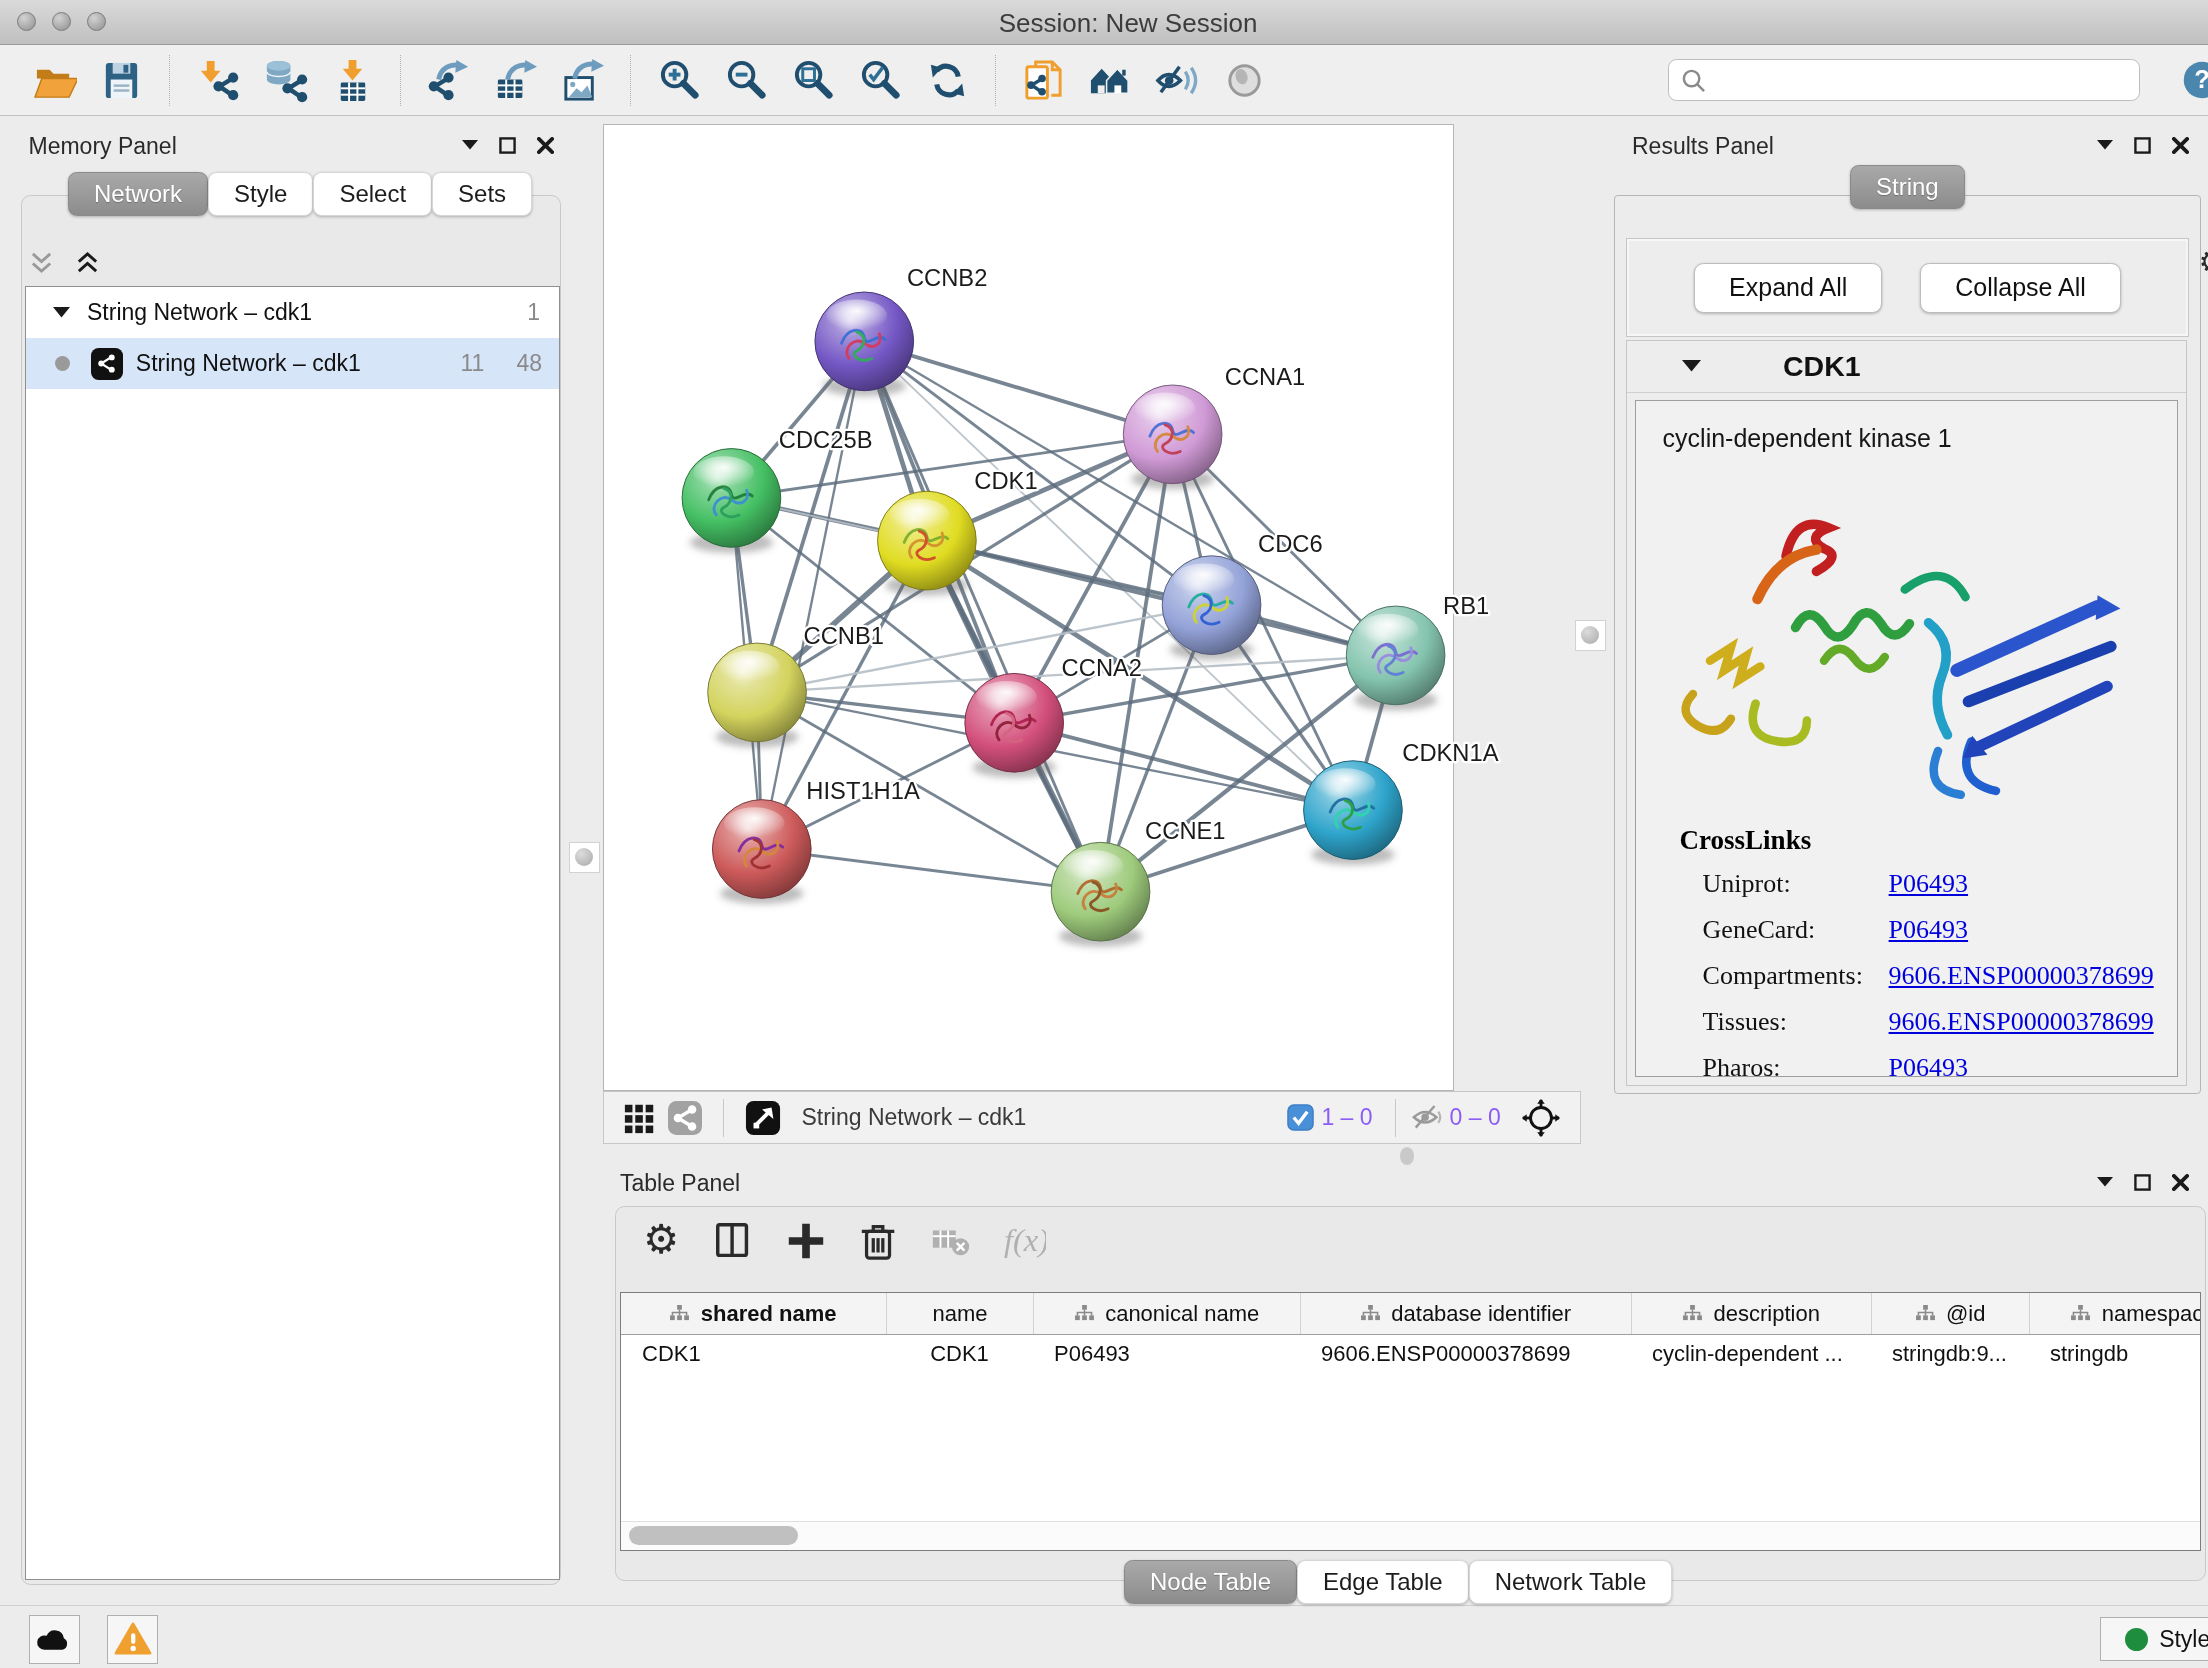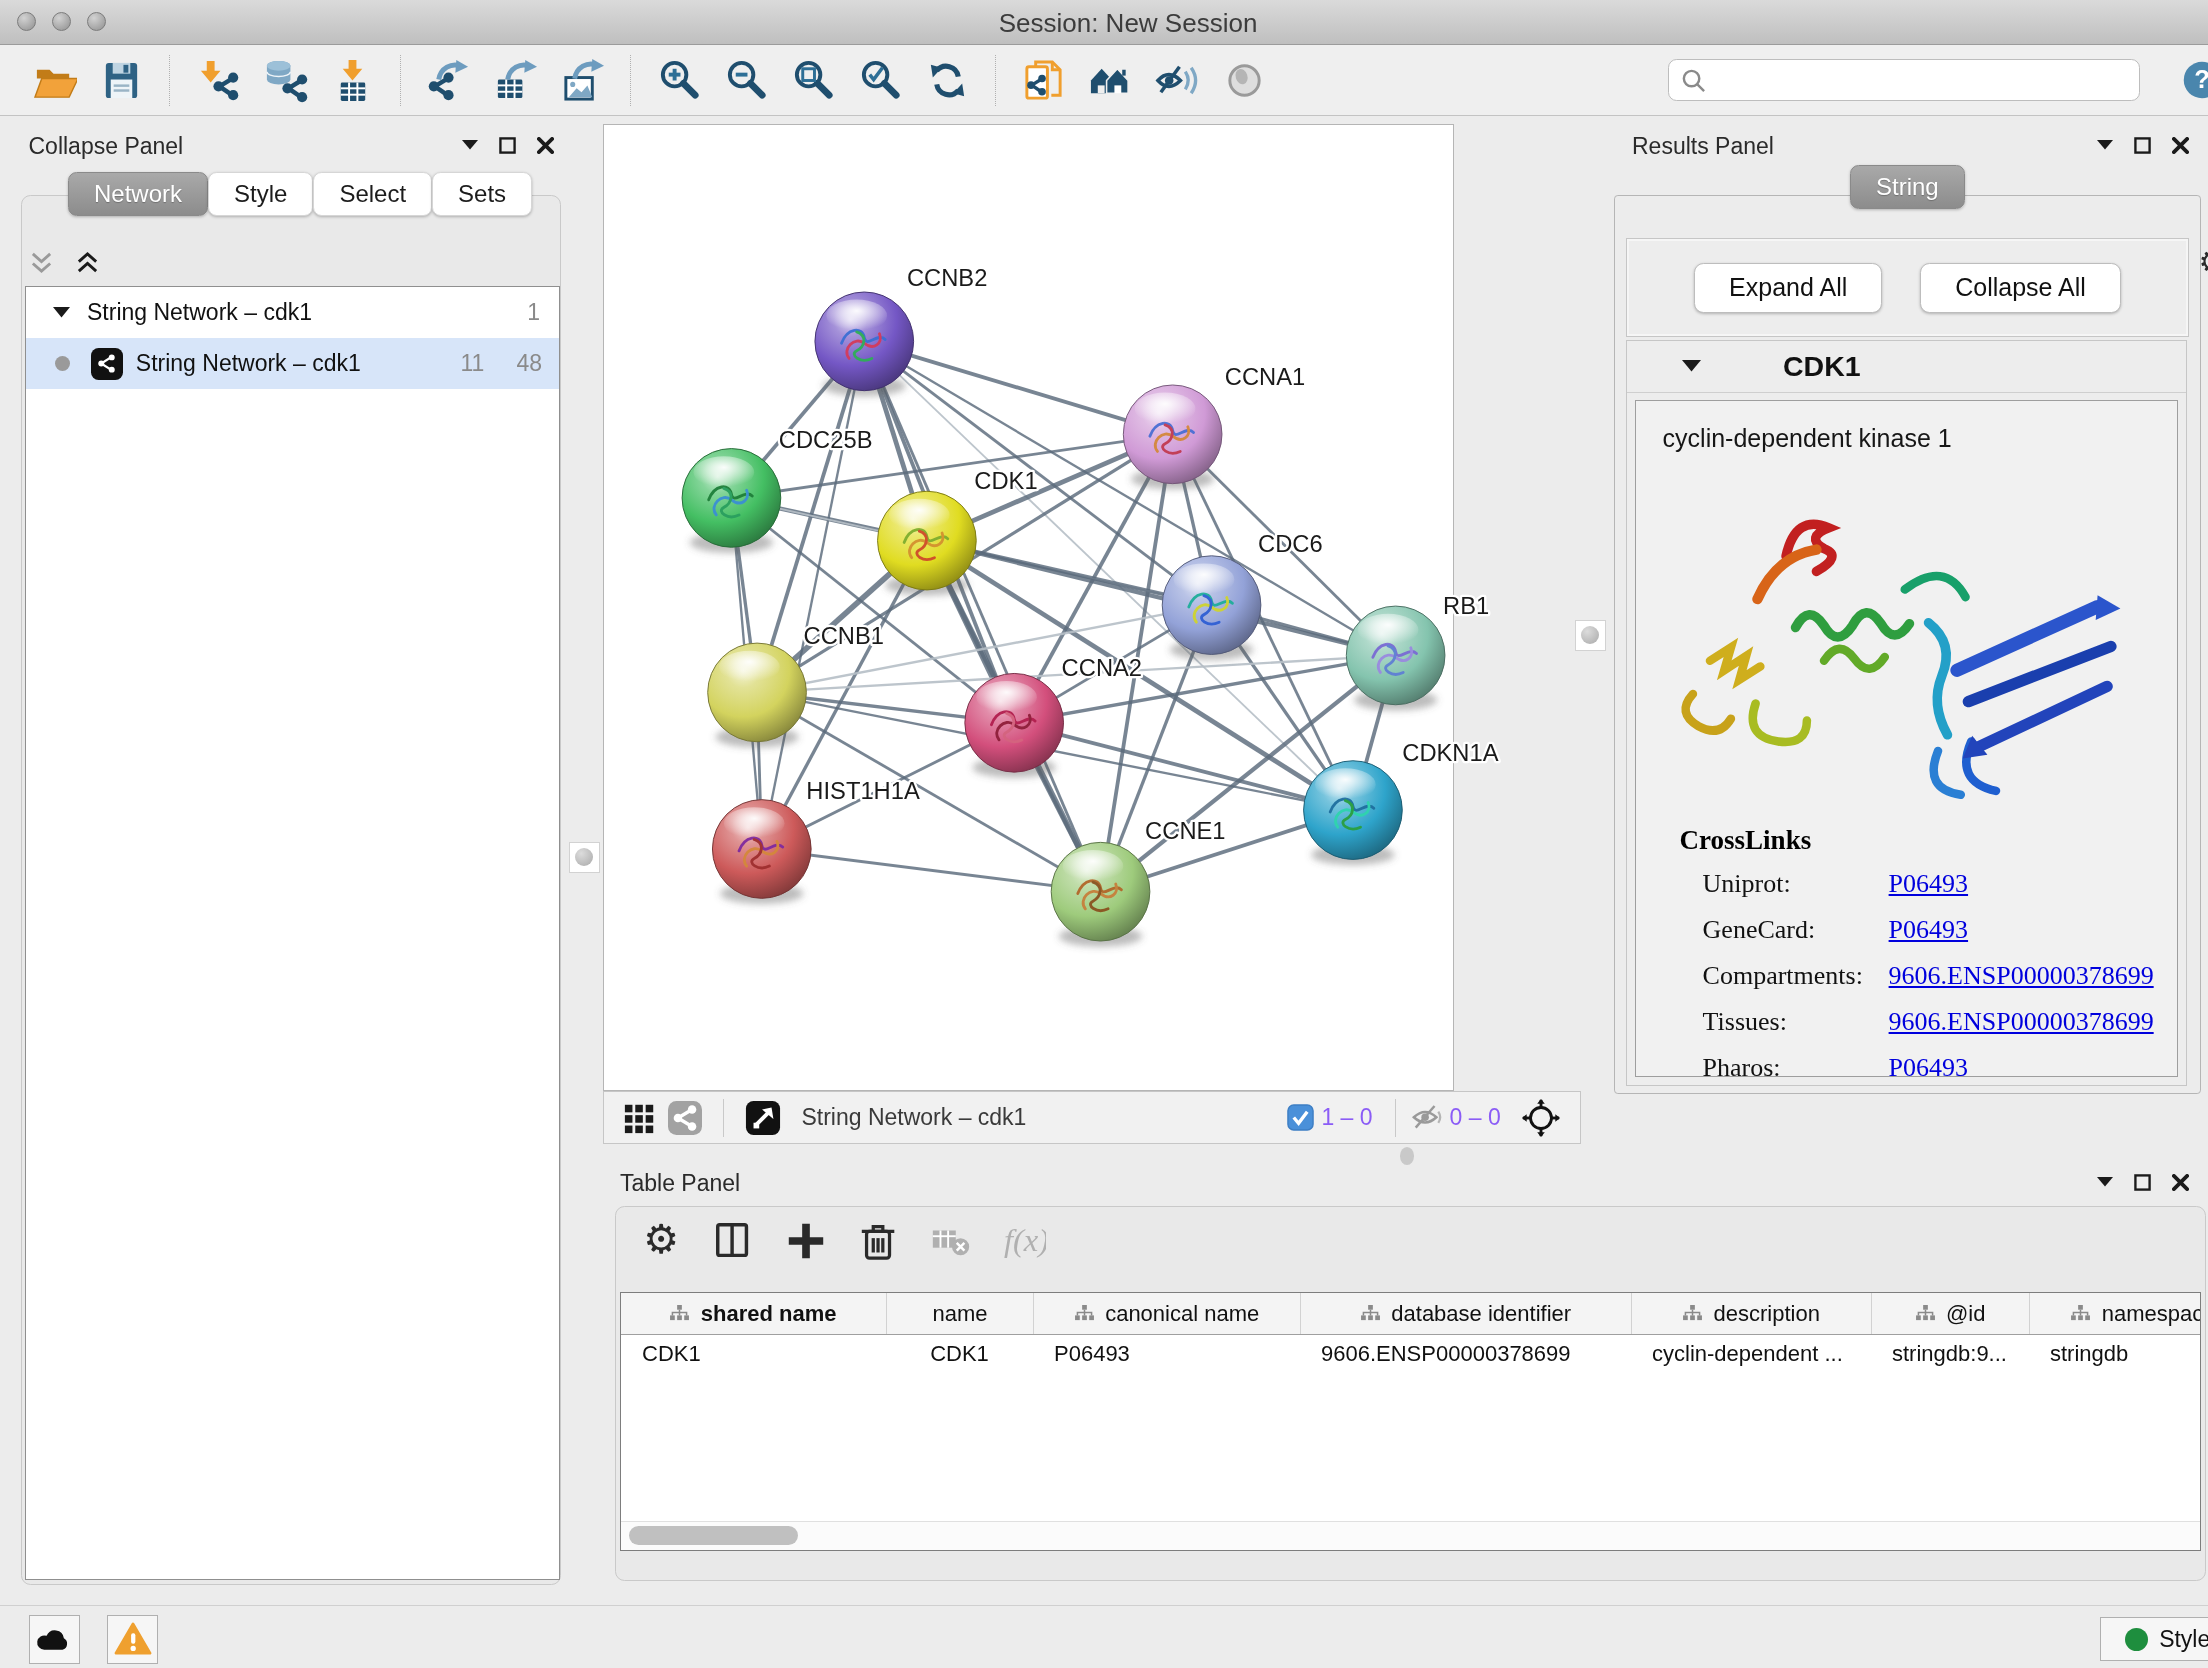--- a/index.html
+++ b/index.html
@@ -308,21 +308,21 @@
       </div>
       <div class="tbtn helpbtn">
         <svg viewBox="0 0 46 46">
             <circle cx="23" cy="23" r="20" fill="#4a86ad"></circle>
             <text x="23" y="32" font-size="28" font-weight="bold" fill="#fff" text-anchor="middle" font-family="Liberation Sans, sans-serif">?</text>
           </svg>
       </div>
     </div>
   </div>
 
-  <div class="phead" style="left:28.5px;top:133px;">Collapse Panel</div>
+  <div class="phead" style="left:28.5px;top:133px;">Memory Panel</div>
   <div class="pctrl" style="left:462px;top:137px;">
     <svg width="16" height="10.5" viewBox="0 0 17 11">
         <polygon points="0,0 17,0 8.5,10" fill="#1a1a1a"></polygon>
       </svg>
     <svg width="17" height="17" viewBox="0 0 18 18">
         <rect x="1.5" y="1.5" width="15" height="15" fill="none" stroke="#1a1a1a" stroke-width="2.5"></rect>
       </svg>
     <svg width="17" height="17" viewBox="0 0 18 18">
         <path d="M2 2 L16 16 M16 2 L2 16" stroke="#1a1a1a" stroke-width="4" stroke-linecap="round"></path>
       </svg>
@@ -933,20 +933,25 @@
         <div class="td" style="width: 267px;">P06493</div>
         <div class="td" style="width: 331px;">9606.ENSP00000378699</div>
         <div class="td" style="width: 240px;">cyclin-dependent ...</div>
         <div class="td" style="width: 158px;">stringdb:9...</div>
         <div class="td" style="width: 228px;">stringdb</div>
       </div>
     <div id="hscroll">
         <div id="hthumb"></div>
       </div>
   </div>
+  <div id="tp-tabs">
+      <div class="tab sel">Node Table</div>
+      <div class="tab">Edge Table</div>
+      <div class="tab">Network Table</div>
+    </div>
 
   <div class="statusbar">
     <div class="sqbtn" style="left:28.5px">
       <svg width="38" height="28.5" viewBox="0 0 40 30">
           <path d="M10 26 a7.5 7.5 0 1 1 2.2 -14.6 a9.5 9.5 0 0 1 18.2 2.6 a6.5 6.5 0 0 1 -1.5 12z" fill="#111"></path>
         </svg>
     </div>
     <div class="sqbtn" style="left:107px">
       <svg width="38" height="34" viewBox="0 0 40 36">
           <path d="M20 2 L38 33 H2z" fill="#efa02f" stroke="#efa02f" stroke-width="3" stroke-linejoin="round"></path>

